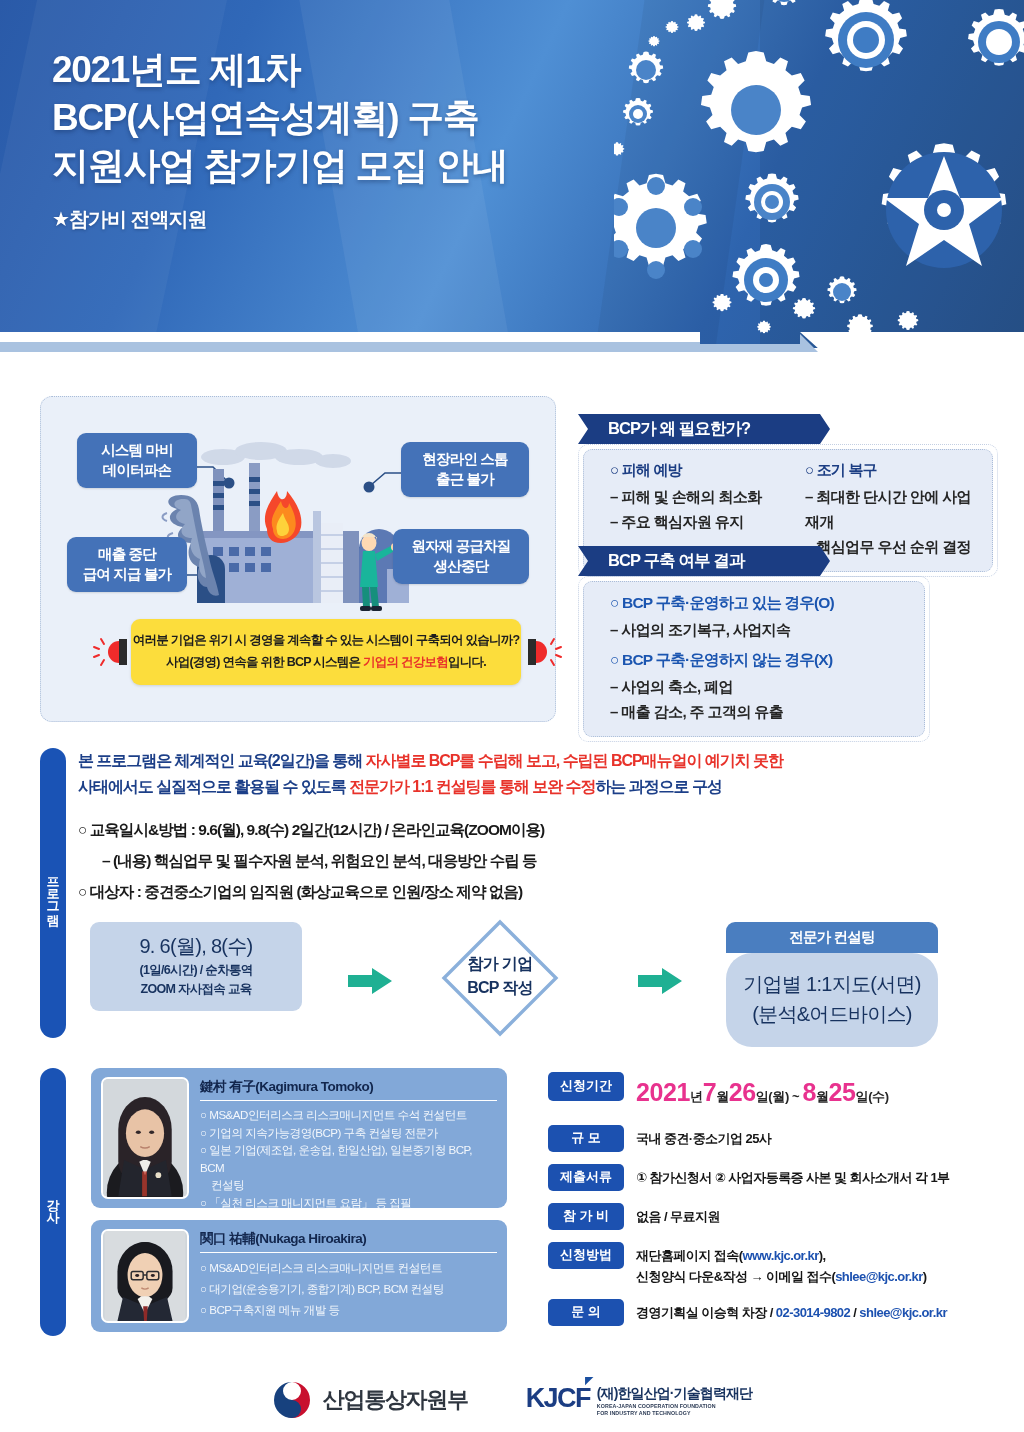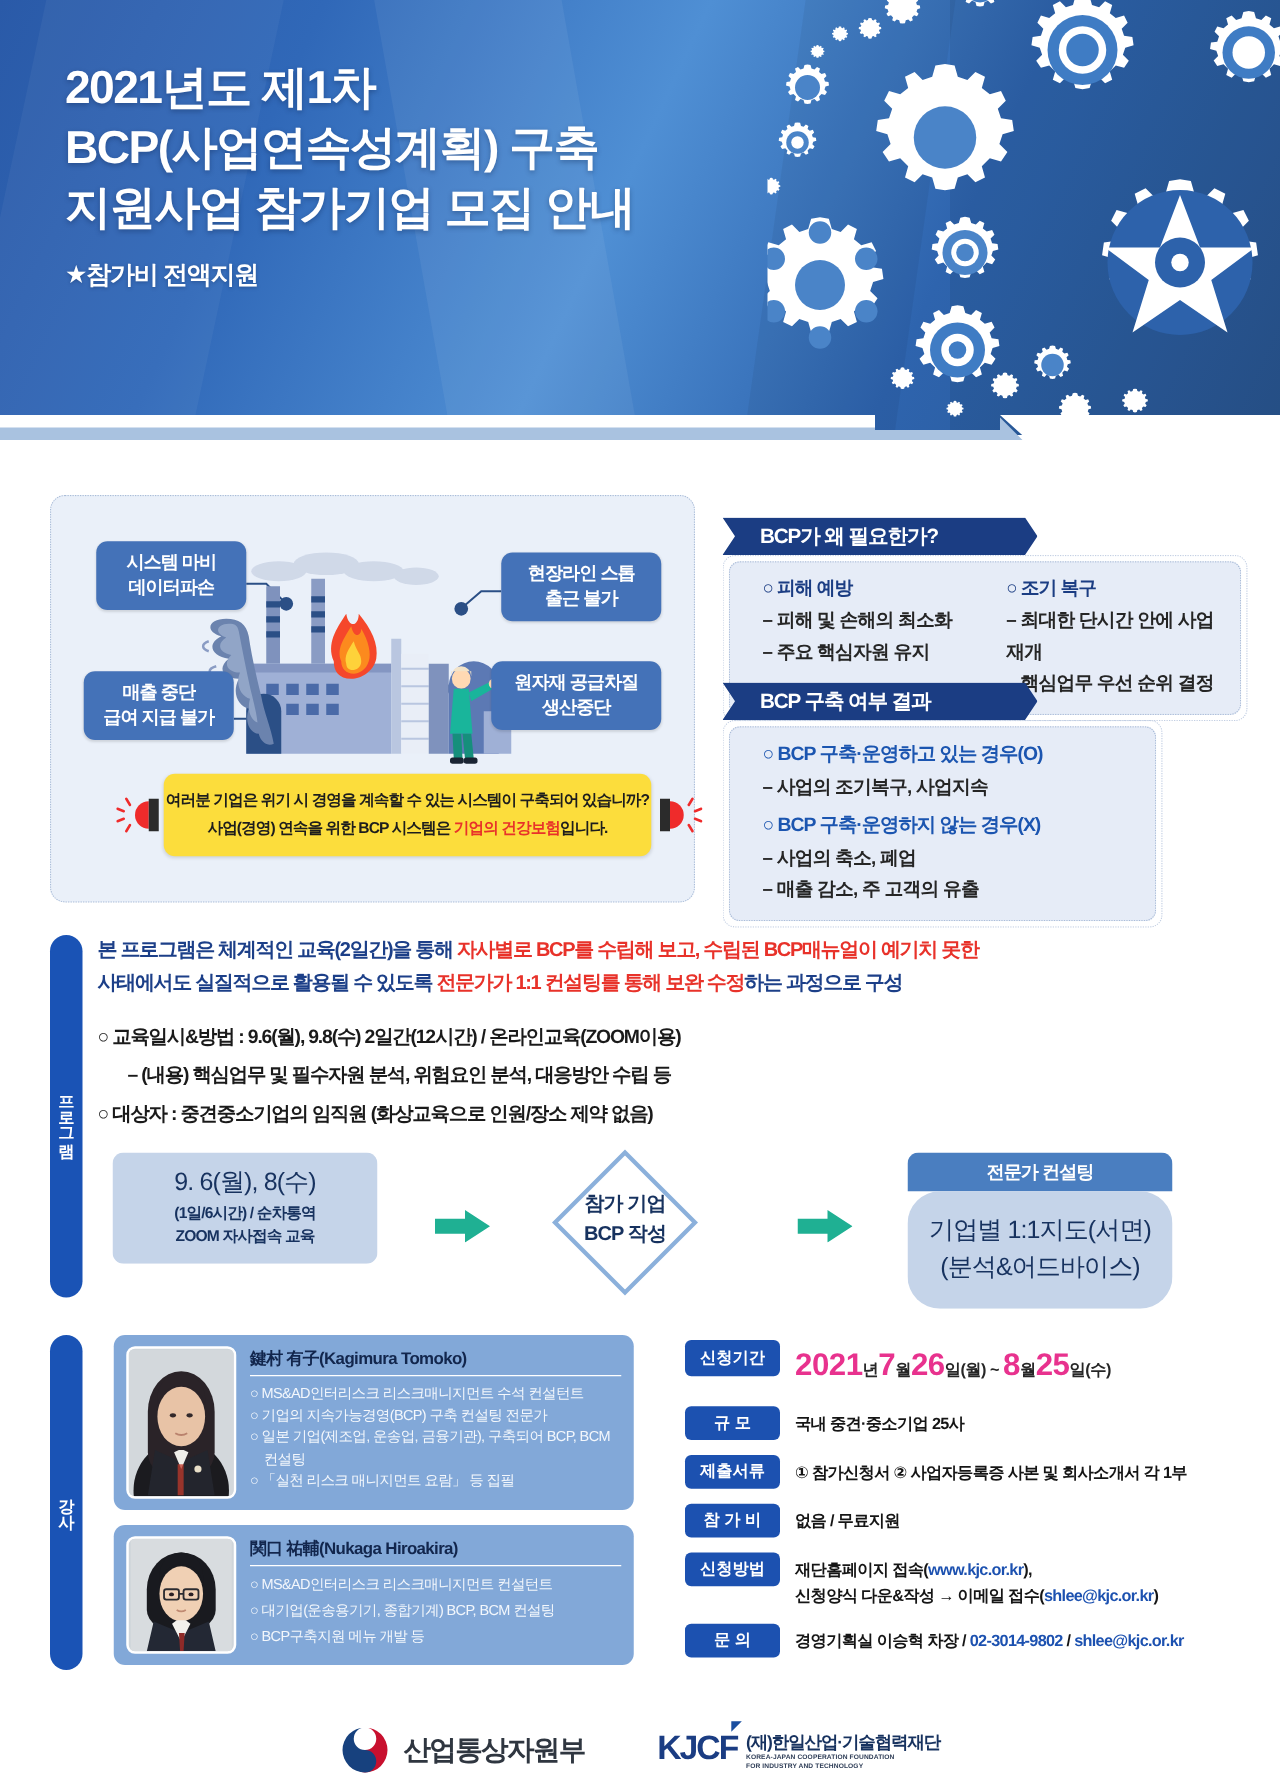--- a/index.html
+++ b/index.html
@@ -591,21 +591,21 @@
       <path d="M22,84 L44,94 L66,84 L72,122 L16,122 Z" fill="#23252d"></path>
       <path d="M38,86 L44,100 L50,86 L46,84 L42,84 Z" fill="#f0eee9"></path>
       <rect x="41" y="96" width="5" height="26" fill="#c0392b" opacity="0.75"></rect>
       <circle cx="58" cy="100" r="3" fill="#e8dfc8"></circle>
     </svg>
   </div>
   <div class="lec-info">
     <div class="lec-name">鍵村 有子(Kagimura Tomoko)</div>
     <div class="lec-item">○ MS&amp;AD인터리스크 리스크매니지먼트 수석 컨설턴트</div>
     <div class="lec-item">○ 기업의 지속가능경영(BCP) 구축 컨설팅 전문가</div>
-    <div class="lec-item">○ 일본 기업(제조업, 운송업, 금융기관), 구축되어 BCP, BCM</div>
+    <div class="lec-item">○ 일본 기업(제조업, 운송업, 한일산업), 일본중기청 BCP, BCM</div>
     <div class="lec-item">
         <span class="cont">컨설팅</span>
       </div>
     <div class="lec-item">○ 「실천 리스크 매니지먼트 요람」 등 집필</div>
   </div>
 </div>
 
 <div class="lec lec-2">
   <div class="photo">
     <svg viewBox="0 0 88 98" style="width:100%;height:100%;display:block">

